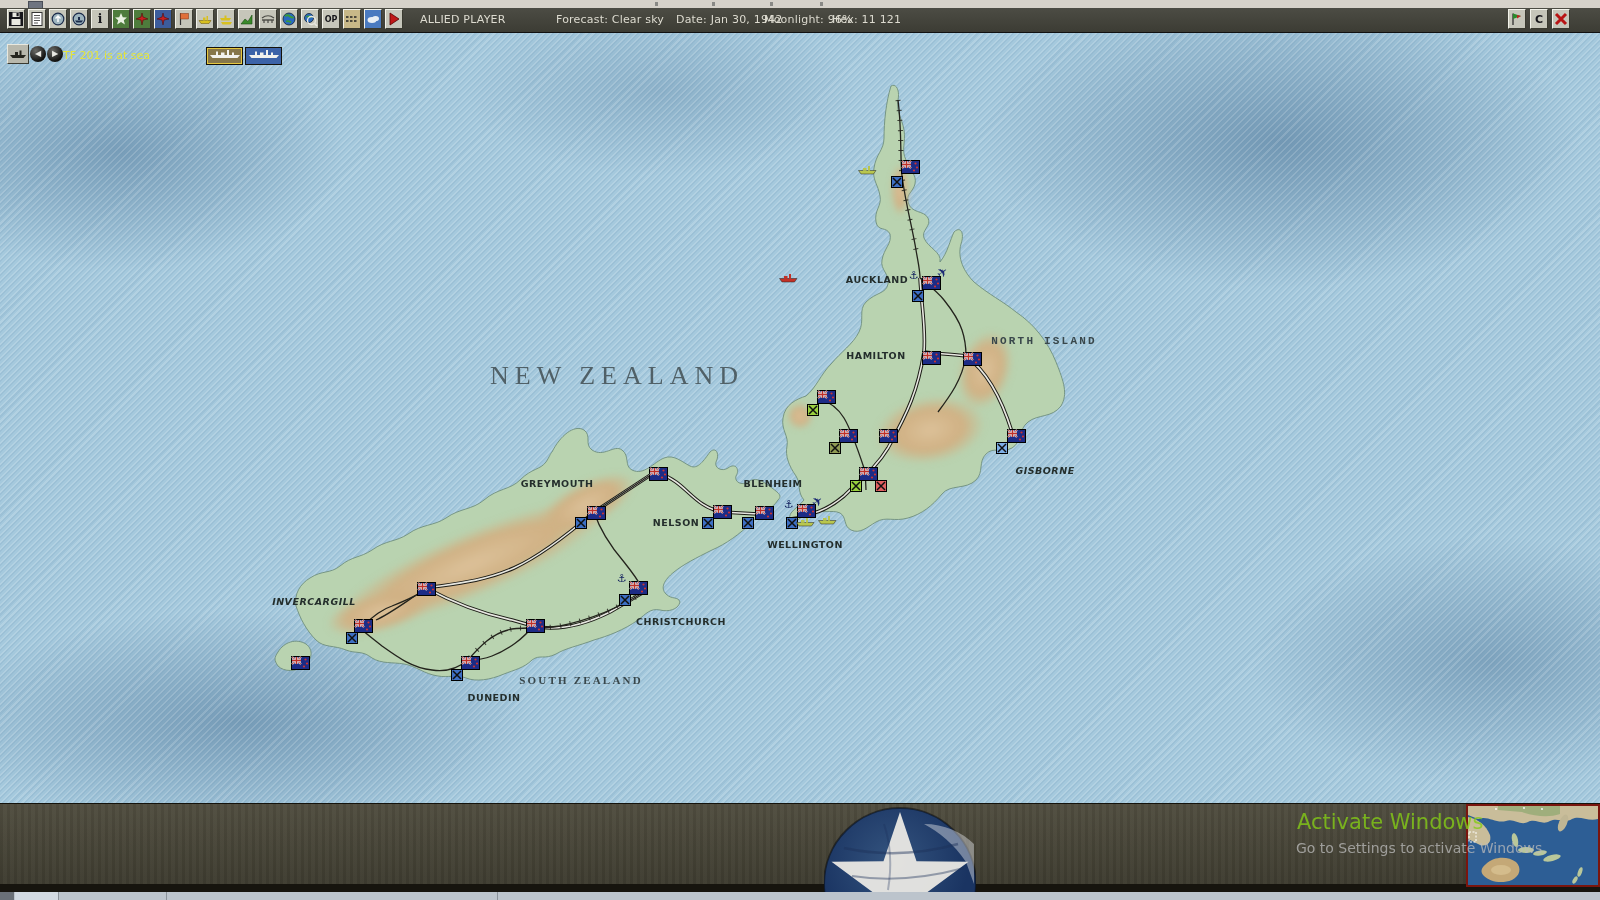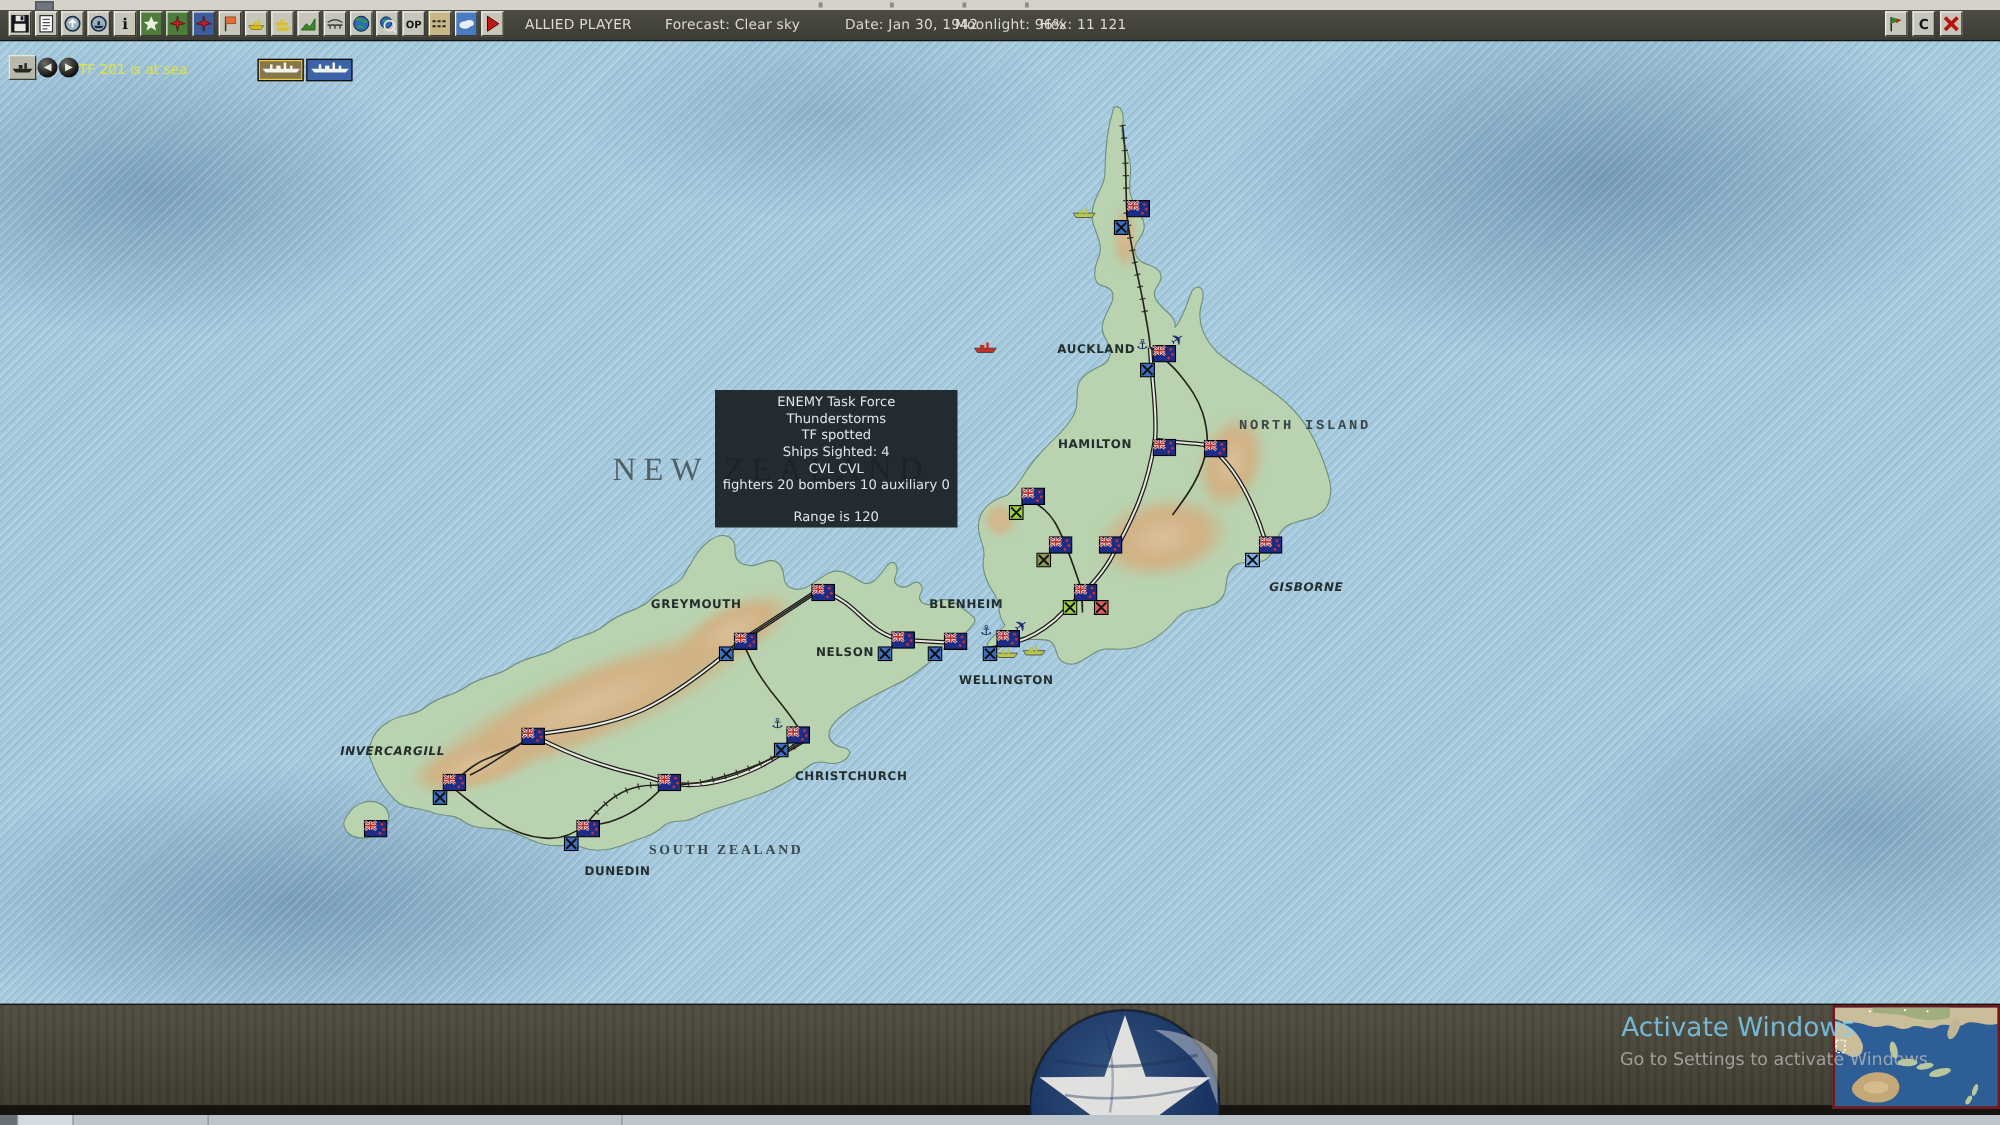--- a/index.html
+++ b/index.html
@@ -52,21 +52,21 @@
   .bottombar::after{content:"";position:absolute;inset:0;background:repeating-linear-gradient(90deg, rgba(0,0,0,.05) 0 3px, rgba(255,255,255,.02) 3px 7px);}
   .bb-shipbtn{position:absolute;left:7px;top:44px;width:22px;height:20px;background:#b8b8ac;border-top:1px solid #e8e8de;border-left:1px solid #e8e8de;border-right:1px solid #3a3a30;border-bottom:1px solid #3a3a30;box-sizing:border-box;display:flex;align-items:center;justify-content:center;z-index:12;cursor:pointer;}
   .bb-round{position:absolute;top:46px;width:16px;height:16px;border-radius:50%;background:radial-gradient(circle at 35% 30%, #6a6a66, #121210 70%);color:#e8e8e2;font-size:8px;line-height:16px;text-align:center;z-index:12;cursor:pointer;}
   .bb-status{position:absolute;left:63px;top:49px;font-size:11px;color:#e4e43a;z-index:12;white-space:nowrap;}
   .shipclass{position:absolute;top:47px;width:37px;height:18px;box-sizing:border-box;border:1px solid #15120a;z-index:12;display:flex;align-items:flex-end;justify-content:center;cursor:pointer;}
   .shipclass.gold{left:206px;background:#86764a;box-shadow:inset 0 0 0 1px #e6c83e;}
   .shipclass.blue{left:245px;background:#3c63a8;}
 
   .emblem{position:absolute;left:824px;top:804px;z-index:12;pointer-events:none;}
 
-  .watermark1{position:absolute;left:1297px;top:810px;font-size:21px;color:#7dd3fc;opacity:.8;z-index:20;pointer-events:none;}
+  .watermark1{position:absolute;left:1297px;top:810px;font-size:21px;color:#84cc16;opacity:.8;z-index:20;pointer-events:none;}
   .watermark2{position:absolute;left:1296px;top:840px;font-size:14px;color:#bcbcbc;opacity:.75;z-index:20;pointer-events:none;}
 
   .minimap{position:absolute;left:1466px;top:804px;width:134px;height:83px;box-sizing:border-box;border:2px solid #7a150e;background:#2d5e95;z-index:14;cursor:pointer;}
 
   .bottomedge{position:absolute;left:0;top:884px;width:1600px;height:8px;background:#16140e;z-index:11;}
   .taskstrip{position:absolute;left:0;top:892px;width:1600px;height:8px;background:#bcc4cc;z-index:13;}
   .taskstrip .seg-dark{position:absolute;left:0;top:0;width:14px;height:8px;background:#6a7078;}
   .taskstrip .seg-light{position:absolute;left:15px;top:0;width:43px;height:8px;background:#d2dae2;}
   .taskstrip .divider{position:absolute;top:0;width:1px;height:8px;background:#8a929a;}
 </style>
@@ -227,21 +227,21 @@
       <div class="tbtn">
           <span>
             <svg width="16" height="16">
               <polygon points="4,2 13,8 4,14" fill="#c01818" stroke="#500" stroke-width="0.8"></polygon>
             </svg>
           </span>
         </div>
     </div>
 
     <span class="tb-text" style="left:420px">ALLIED PLAYER</span>
-    <span class="tb-text" style="left:532px">Forecast: Clear sky</span>
+    <span class="tb-text" style="left:556px">Forecast: Clear sky</span>
     <span class="tb-text" style="left:676px">Date: Jan 30, 1942</span>
     <span class="tb-text" style="left:764px">Moonlight: 96%</span>
     <span class="tb-text" style="left:832px">Hex: 11 121</span>
 
     <div class="tb-right">
       <div class="tbtn" style="left:-92px">
           <span>
             <svg width="16" height="16">
               <path d="M4,14 V2.5" stroke="#222" stroke-width="1.2"></path>
               <polygon points="4,2.5 12,5 4,8" fill="#2a8a2a"></polygon>
@@ -618,32 +618,20 @@
           <rect x="5" y="3" width="3.5" height="2.8" fill="#b9c64e"></rect>
           <rect x="10" y="1" width="2" height="4.8" fill="#b9c64e"></rect>
         </svg></div>
       <div class="mk shipic" style="left: 779px; top: 273px;"><svg width="19" height="10" viewBox="0 0 19 10">
           <path d="M0.5,5.5 H18 L15.5,9 H3 Z" fill="#c23126" stroke="#222" stroke-width="0.5"></path>
           <rect x="5" y="3" width="3.5" height="2.8" fill="#c23126"></rect>
           <rect x="10" y="1" width="2" height="4.8" fill="#c23126"></rect>
         </svg></div>
     </div>
 
-  <div class="tooltip">
-    <div>
-        <div class="ttl">ENEMY Task Force</div>
-        <div class="ttl">Thunderstorms</div>
-        <div class="ttl">TF spotted</div>
-        <div class="ttl">Ships Sighted: 4</div>
-        <div class="ttl">CVL CVL</div>
-        <div class="ttl">fighters 20  bombers 10  auxiliary 0</div>
-        <div class="ttl">&nbsp;</div>
-        <div class="ttl">Range is 120</div>
-      </div>
-  </div>
 
   <div class="bottombar"></div>
 
   <div class="bb-shipbtn" style="z-index:12">
     <span><svg width="18" height="12">
           <path d="M1,7 H17 L14.5,10 H3.5 Z" fill="#26261e"></path>
           <rect x="6" y="4" width="3" height="3" fill="#26261e"></rect>
           <rect x="10.5" y="2.5" width="2" height="4.5" fill="#26261e"></rect>
         </svg></span>
   </div>

